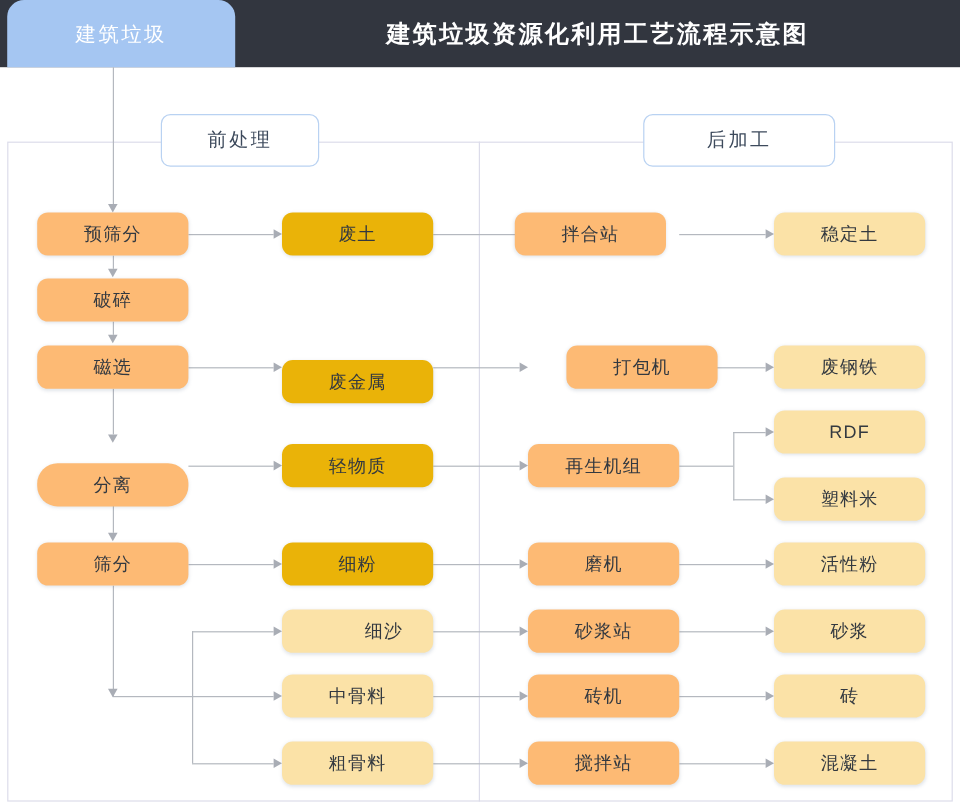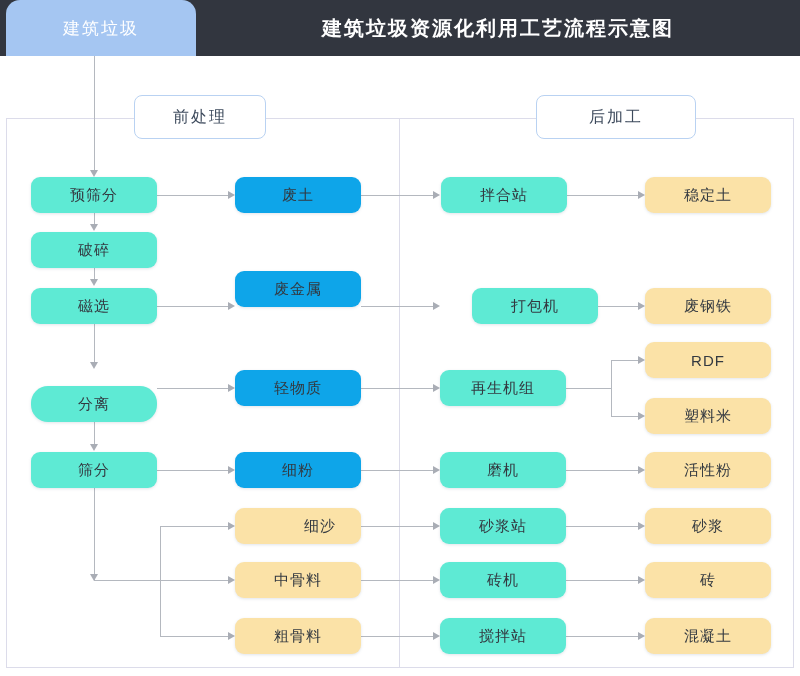--- a/index.html
+++ b/index.html
@@ -56,22 +56,22 @@
   .node{
     position:absolute;height:36px;width:126px;
     border-radius:9px;
     display:flex;align-items:center;justify-content:center;
     font-size:15px;letter-spacing:1px;
     color:#333940;
     box-sizing:border-box;
     box-shadow:0 1px 3px rgba(90,110,140,.18);
     z-index:5;
   }
-  .node.blue{background:#5eead4;}
-  .node.white{background:#0ea5e9;}
+  .node.blue{background:#fdba74;}
+  .node.white{background:#eab308;}
   .node.yellow{background:#fbe2a7;}
   
   .hline{position:absolute;height:1px;background:#b4b8bf;z-index:2;}
   .vline{position:absolute;width:1px;background:#b4b8bf;z-index:2;}
   .arrow-r{
     position:absolute;width:0;height:0;
     border-top:4px solid transparent;
     border-bottom:4px solid transparent;
     border-left:7px solid #a9adb5;
     z-index:3;
@@ -169,28 +169,28 @@
 <div class="hline" style="left:566px;top:636px;width:72px;"></div>
 <div class="arrow-r" style="left:638px;top:632px;"></div>
 
 <div class="node blue" style="left:31px;top:177px;">预筛分</div>
 <div class="node blue" style="left:31px;top:232px;">破碎</div>
 <div class="node blue" style="left:31px;top:288px;">磁选</div>
 <div class="node blue" style="left:31px;top:386px;border-radius:17px;">分离</div>
 <div class="node blue" style="left:31px;top:452px;">筛分</div>
 
 <div class="node white" style="left:235px;top:177px;">废土</div>
-<div class="node white" style="left:235px;top:271px;text-align:right;">废金属</div>
+<div class="node white" style="left:235px;top:300px;text-align:right;">废金属</div>
 <div class="node white" style="left:235px;top:370px;">轻物质</div>
 <div class="node white" style="left:235px;top:452px;">细粉</div>
 <div class="node yellow" style="left:235px;top:508px;padding-left:44px;">细沙</div>
 <div class="node yellow" style="left:235px;top:562px;">中骨料</div>
 <div class="node yellow" style="left:235px;top:618px;">粗骨料</div>
 
-<div class="node blue" style="left:441px;top:177px;">拌合站</div>
+<div class="node blue" style="left:429px;top:177px;">拌合站</div>
 <div class="node blue" style="left:440px;top:288px;margin-left:32px;">打包机</div>
 <div class="node blue" style="left:440px;top:370px;">再生机组</div>
 <div class="node blue" style="left:440px;top:452px;">磨机</div>
 <div class="node blue" style="left:440px;top:508px;">砂浆站</div>
 <div class="node blue" style="left:440px;top:562px;">砖机</div>
 <div class="node blue" style="left:440px;top:618px;">搅拌站</div>
 
 <div class="node yellow" style="left:645px;top:177px;">稳定土</div>
 <div class="node yellow" style="left:645px;top:288px;">废钢铁</div>
 <div class="node yellow" style="left:645px;top:342px;">RDF</div>

